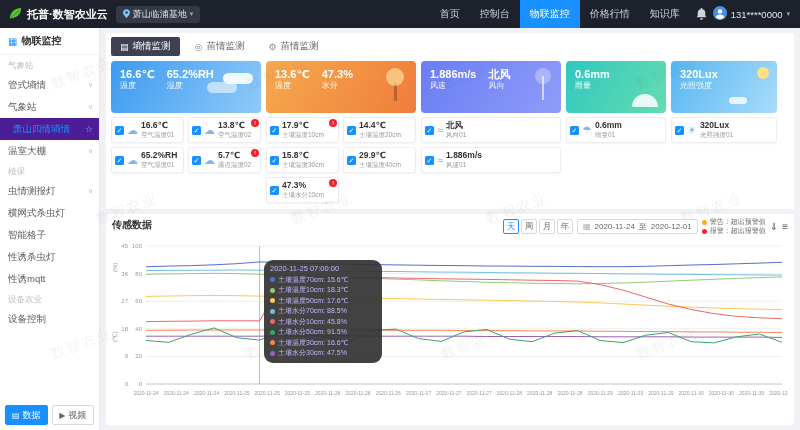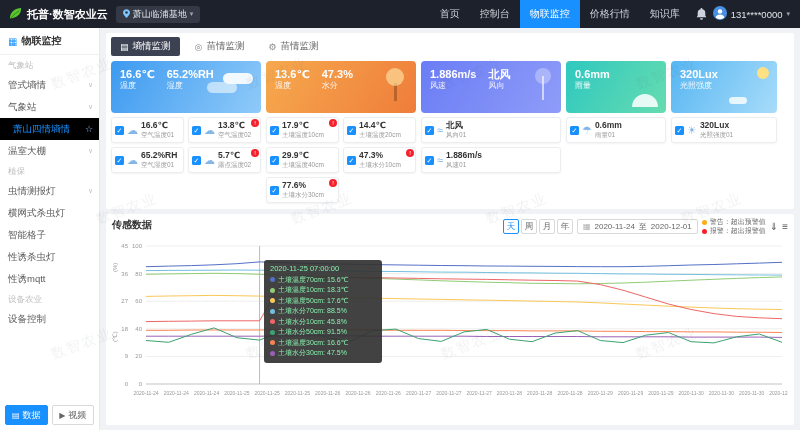--- a/index.html
+++ b/index.html
@@ -16,21 +16,21 @@
   .user{display:flex;align-items:center;gap:4px;margin-right:10px;font-size:9.5px;color:#e0e4ea;cursor:pointer;white-space:nowrap}
   
   .sidebar{position:absolute;top:28px;left:0;width:100px;bottom:0;background:#fff;border-right:1px solid #e8e8e8;z-index:5}
   .side-title{height:27px;display:flex;align-items:center;gap:4px;font-size:10px;font-weight:bold;color:#333;padding-left:8px;border-bottom:1px solid #f0f0f0}
   .side-title .ticon{color:#1890ff;font-size:10px}
   .side-list{position:absolute;top:28px;bottom:32px;left:0;right:0;overflow:hidden}
   .side-section{font-size:8.5px;color:#bfbfbf;padding:4px 0 2px 8px}
   .side-item{font-size:9.5px;color:#595959;padding:0 6px 0 8px;height:22px;line-height:22px;display:flex;justify-content:space-between;align-items:center;cursor:pointer;white-space:nowrap;overflow:hidden}
   .side-item .chev{color:#bfbfbf;font-size:7px}
   .side-item .star{color:#8cbfef;font-size:9px}
-  .side-item.active{background:#000000;color:#1890ff;padding-left:13px}
+  .side-item.active{background:#4c1d95;color:#1890ff;padding-left:13px}
   .side-foot{position:absolute;bottom:5px;left:5px;right:5px;display:flex;gap:4px}
   .foot-btn{flex:1;height:20px;font-size:9px;border:1px solid #d9d9d9;background:#fff;color:#666;border-radius:2px;display:flex;align-items:center;justify-content:center;gap:3px;cursor:pointer}
   .foot-btn.active{background:#1890ff;border-color:#1890ff;color:#fff}
   .foot-btn .fic{font-size:8px}
   
   .main{position:absolute;left:100px;top:28px;right:0;bottom:0;padding:5px 6px;display:flex;flex-direction:column}
   .panel{background:#fff;border-radius:2px}
   .panel-top{padding:4px 5px 6px;margin-bottom:5px}
   .tabbar{display:flex;gap:6px;margin-bottom:5px}
   .tab{display:flex;align-items:center;gap:4px;font-size:9.5px;color:#666;padding:3px 9px;border-radius:2px;cursor:pointer}
@@ -69,21 +69,21 @@
   .rgroup{display:flex;gap:2px}
   .rbtn{width:16px;height:15px;border:1px solid #d9d9d9;background:#fff;color:#666;font-size:8.5px;text-align:center;line-height:13px;border-radius:2px;cursor:pointer}
   .rbtn.active{color:#1890ff;border-color:#1890ff}
   .datebox{border:1px solid #d9d9d9;border-radius:2px;height:15px;display:flex;align-items:center;font-size:8px;color:#666;padding:0 5px;gap:4px;cursor:pointer}
   .datebox .calicon{color:#aaa;font-size:8px}
   .legend{display:flex;flex-direction:column;font-size:7px;color:#666;line-height:1.25}
   .lrow{display:flex;align-items:center;gap:3px;white-space:nowrap}
   .ldot{width:5px;height:5px;border-radius:50%;flex:none}
   .icon-btn{font-size:10px;color:#555;cursor:pointer;line-height:1}
   .chart-wrap{position:relative;margin-top:2px}
-  .tooltip{position:absolute;left:152px;top:22px;width:118px;background:rgba(50,50,50,.92);border-radius:3px;padding:4px 6px;color:#86efac;z-index:8}
+  .tooltip{position:absolute;left:152px;top:22px;width:118px;background:rgba(50,50,50,.92);border-radius:9px;padding:4px 6px;color:#c4b5fd;z-index:8}
   .tt-title{font-size:7.5px;margin-bottom:2px}
   .tt-row{display:flex;align-items:center;gap:3px;font-size:7px;line-height:1.5;white-space:nowrap}
   .tt-dot{width:5px;height:5px;border-radius:50%;flex:none}
   
   .wm{position:absolute;inset:0;pointer-events:none;z-index:60;overflow:hidden}
   .wm span{position:absolute;font-size:14px;letter-spacing:2px;color:rgba(80,90,110,.08);transform:rotate(-20deg);white-space:nowrap}
 </style>
 </head>
 <body>
 
@@ -272,37 +272,36 @@
             <div class="chip">
               <span class="cb">✓</span>
               <div class="ct">
                 <div class="cv">14.4℃</div>
                 <div class="cn">土壤温度20cm</div>
               </div>
             </div>
             <div class="chip">
               <span class="cb">✓</span>
               <div class="ct">
+                <div class="cv">15.8℃</div>
+                <div class="cn">土壤温度30cm</div>
+              </div>
+            </div>
+            <div class="chip">
+              <span class="cb">✓</span>
+              <div class="ct">
                 <div class="cv">29.9℃</div>
                 <div class="cn">土壤温度40cm</div>
               </div>
             </div>
             <div class="chip">
               <span class="cb">✓</span>
               <div class="ct">
                 <div class="cv">47.3%</div>
                 <div class="cn">土壤水分10cm</div>
-              </div>
-              <span class="alarm">!</span>
-            </div>
-            <div class="chip">
-              <span class="cb">✓</span>
-              <div class="ct">
-                <div class="cv">77.6%</div>
-                <div class="cn">土壤水分30cm</div>
               </div>
               <span class="alarm">!</span>
             </div>
           </div>
         </div>
         <div class="col col3">
           <div class="gcard art-wind" style="background: linear-gradient(120deg, rgb(106, 125, 245), rgb(143, 156, 248));">
             <div class="gval">
               <div class="v">1.886m/s</div>
               <div class="l">风速</div>

